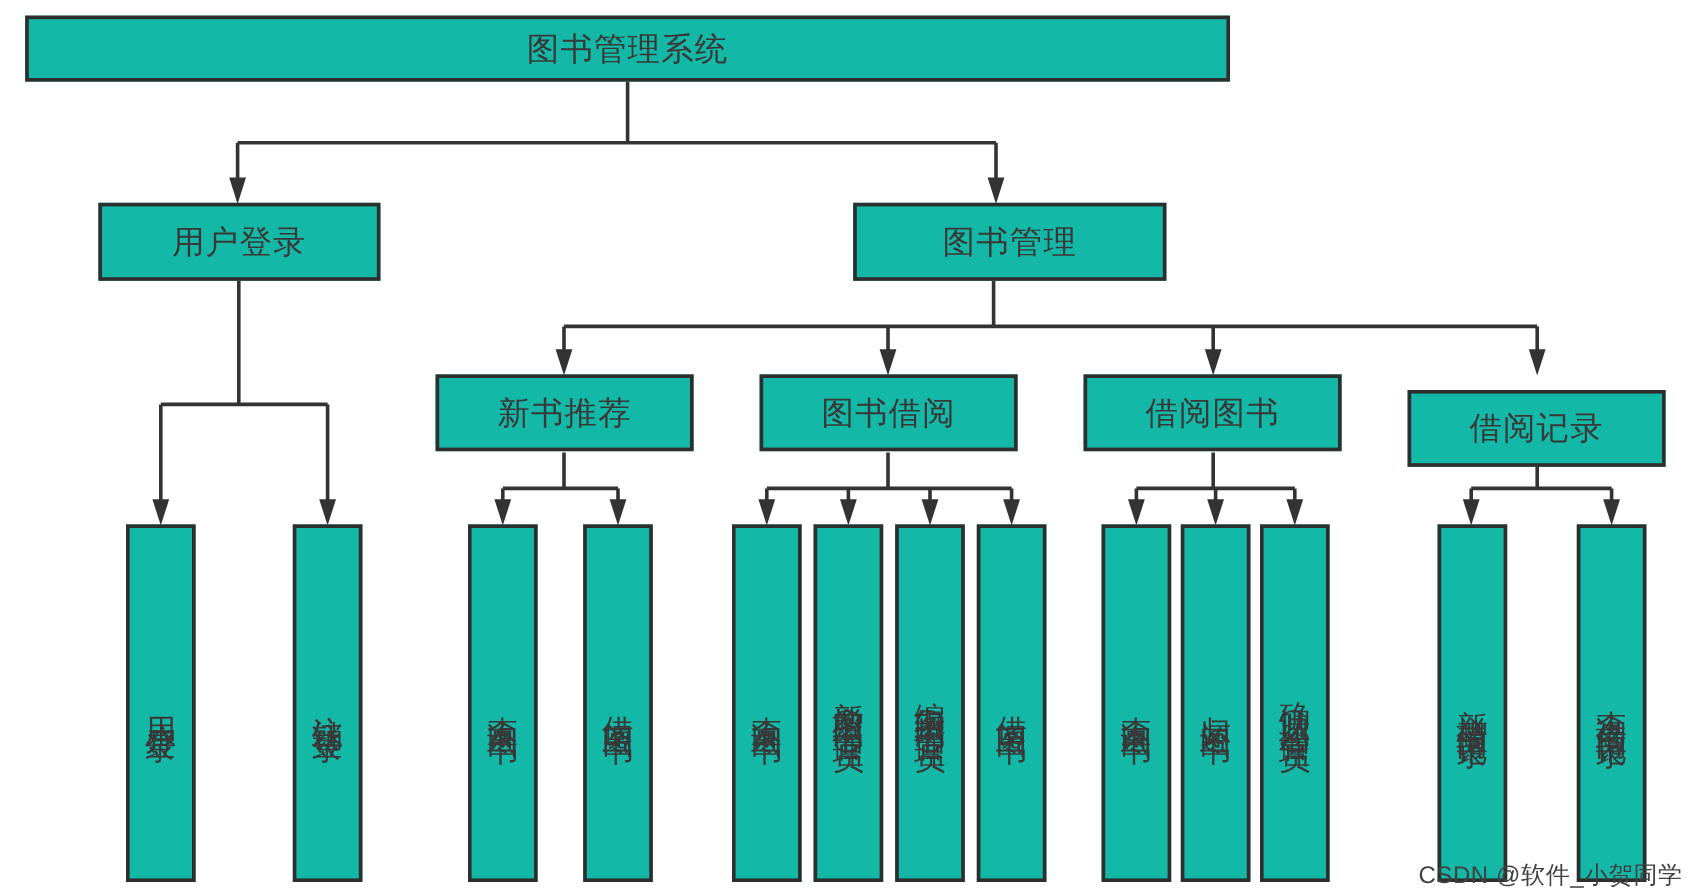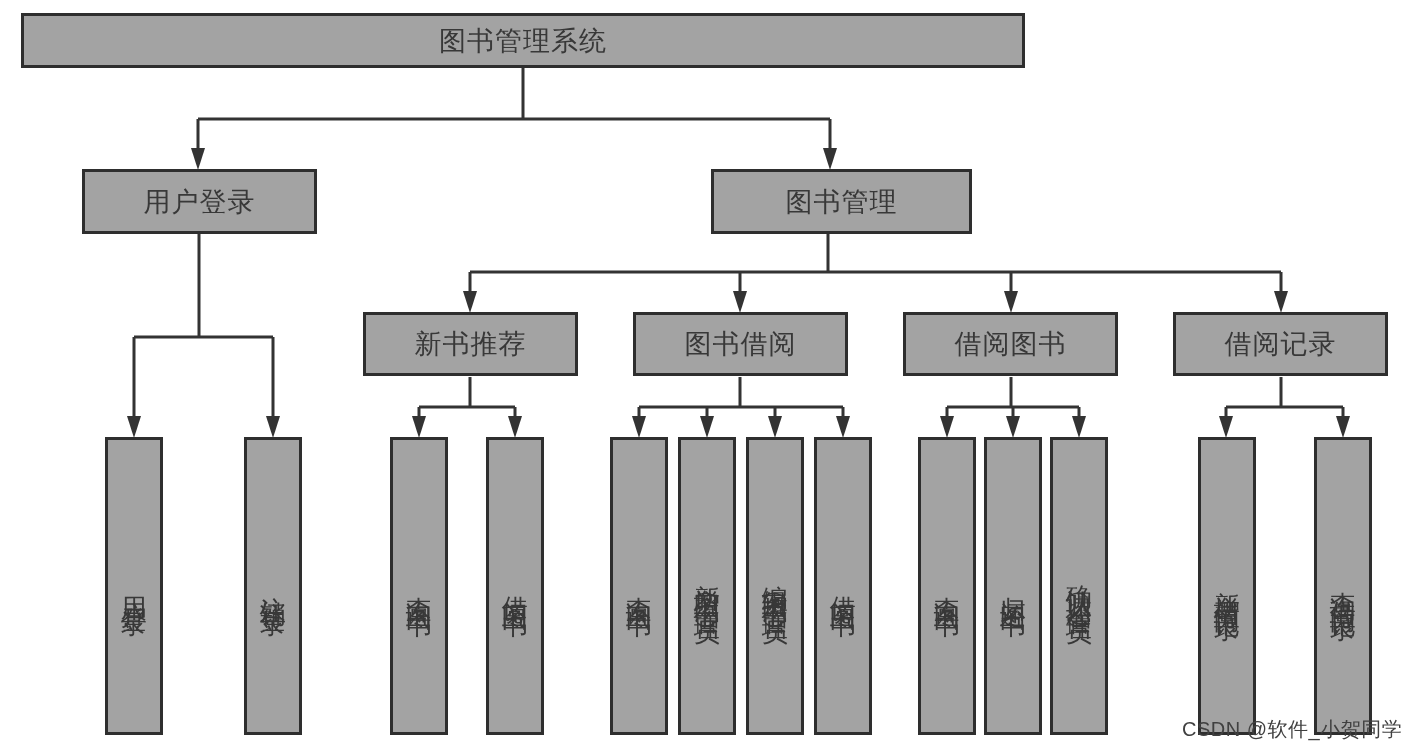--- a/index.html
+++ b/index.html
@@ -17,38 +17,38 @@
   }
   svg.connectors {
     position: absolute;
     left: 0; top: 0;
     width: 1405px;
     height: 747px;
   }
   .box {
     position: absolute;
     box-sizing: border-box;
-    background: #a3a3a3;
+    background: #14b8a6;
     border: 3px solid #2e2e2e;
     display: flex;
     align-items: center;
     justify-content: center;
     color: #383838;
     font-size: 27px;
     letter-spacing: 1px;
     white-space: nowrap;
   }
   .root  { left: 21px;  top: 13px;  width: 1004px; height: 55px; }
   .lvl2a { left: 82px;  top: 169px; width: 235px;  height: 65px; }
   .lvl2b { left: 711px; top: 169px; width: 261px;  height: 65px; }
   .lvl3  { top: 312px; width: 215px; height: 64px; }
   .l3-0 { left: 363px; }
   .l3-1 { left: 633px; }
   .l3-2 { left: 903px; }
-  .l3-3 { left: 1173px; }
+  .l3-3 { left: 1173px; margin-top: 13px; }
   .leaf {
     top: 437px;
     width: 58px;
     height: 298px;
   }
   .leaf .vtext {
     writing-mode: vertical-rl;
     text-orientation: mixed;
     font-size: 26px;
     letter-spacing: 5px;

